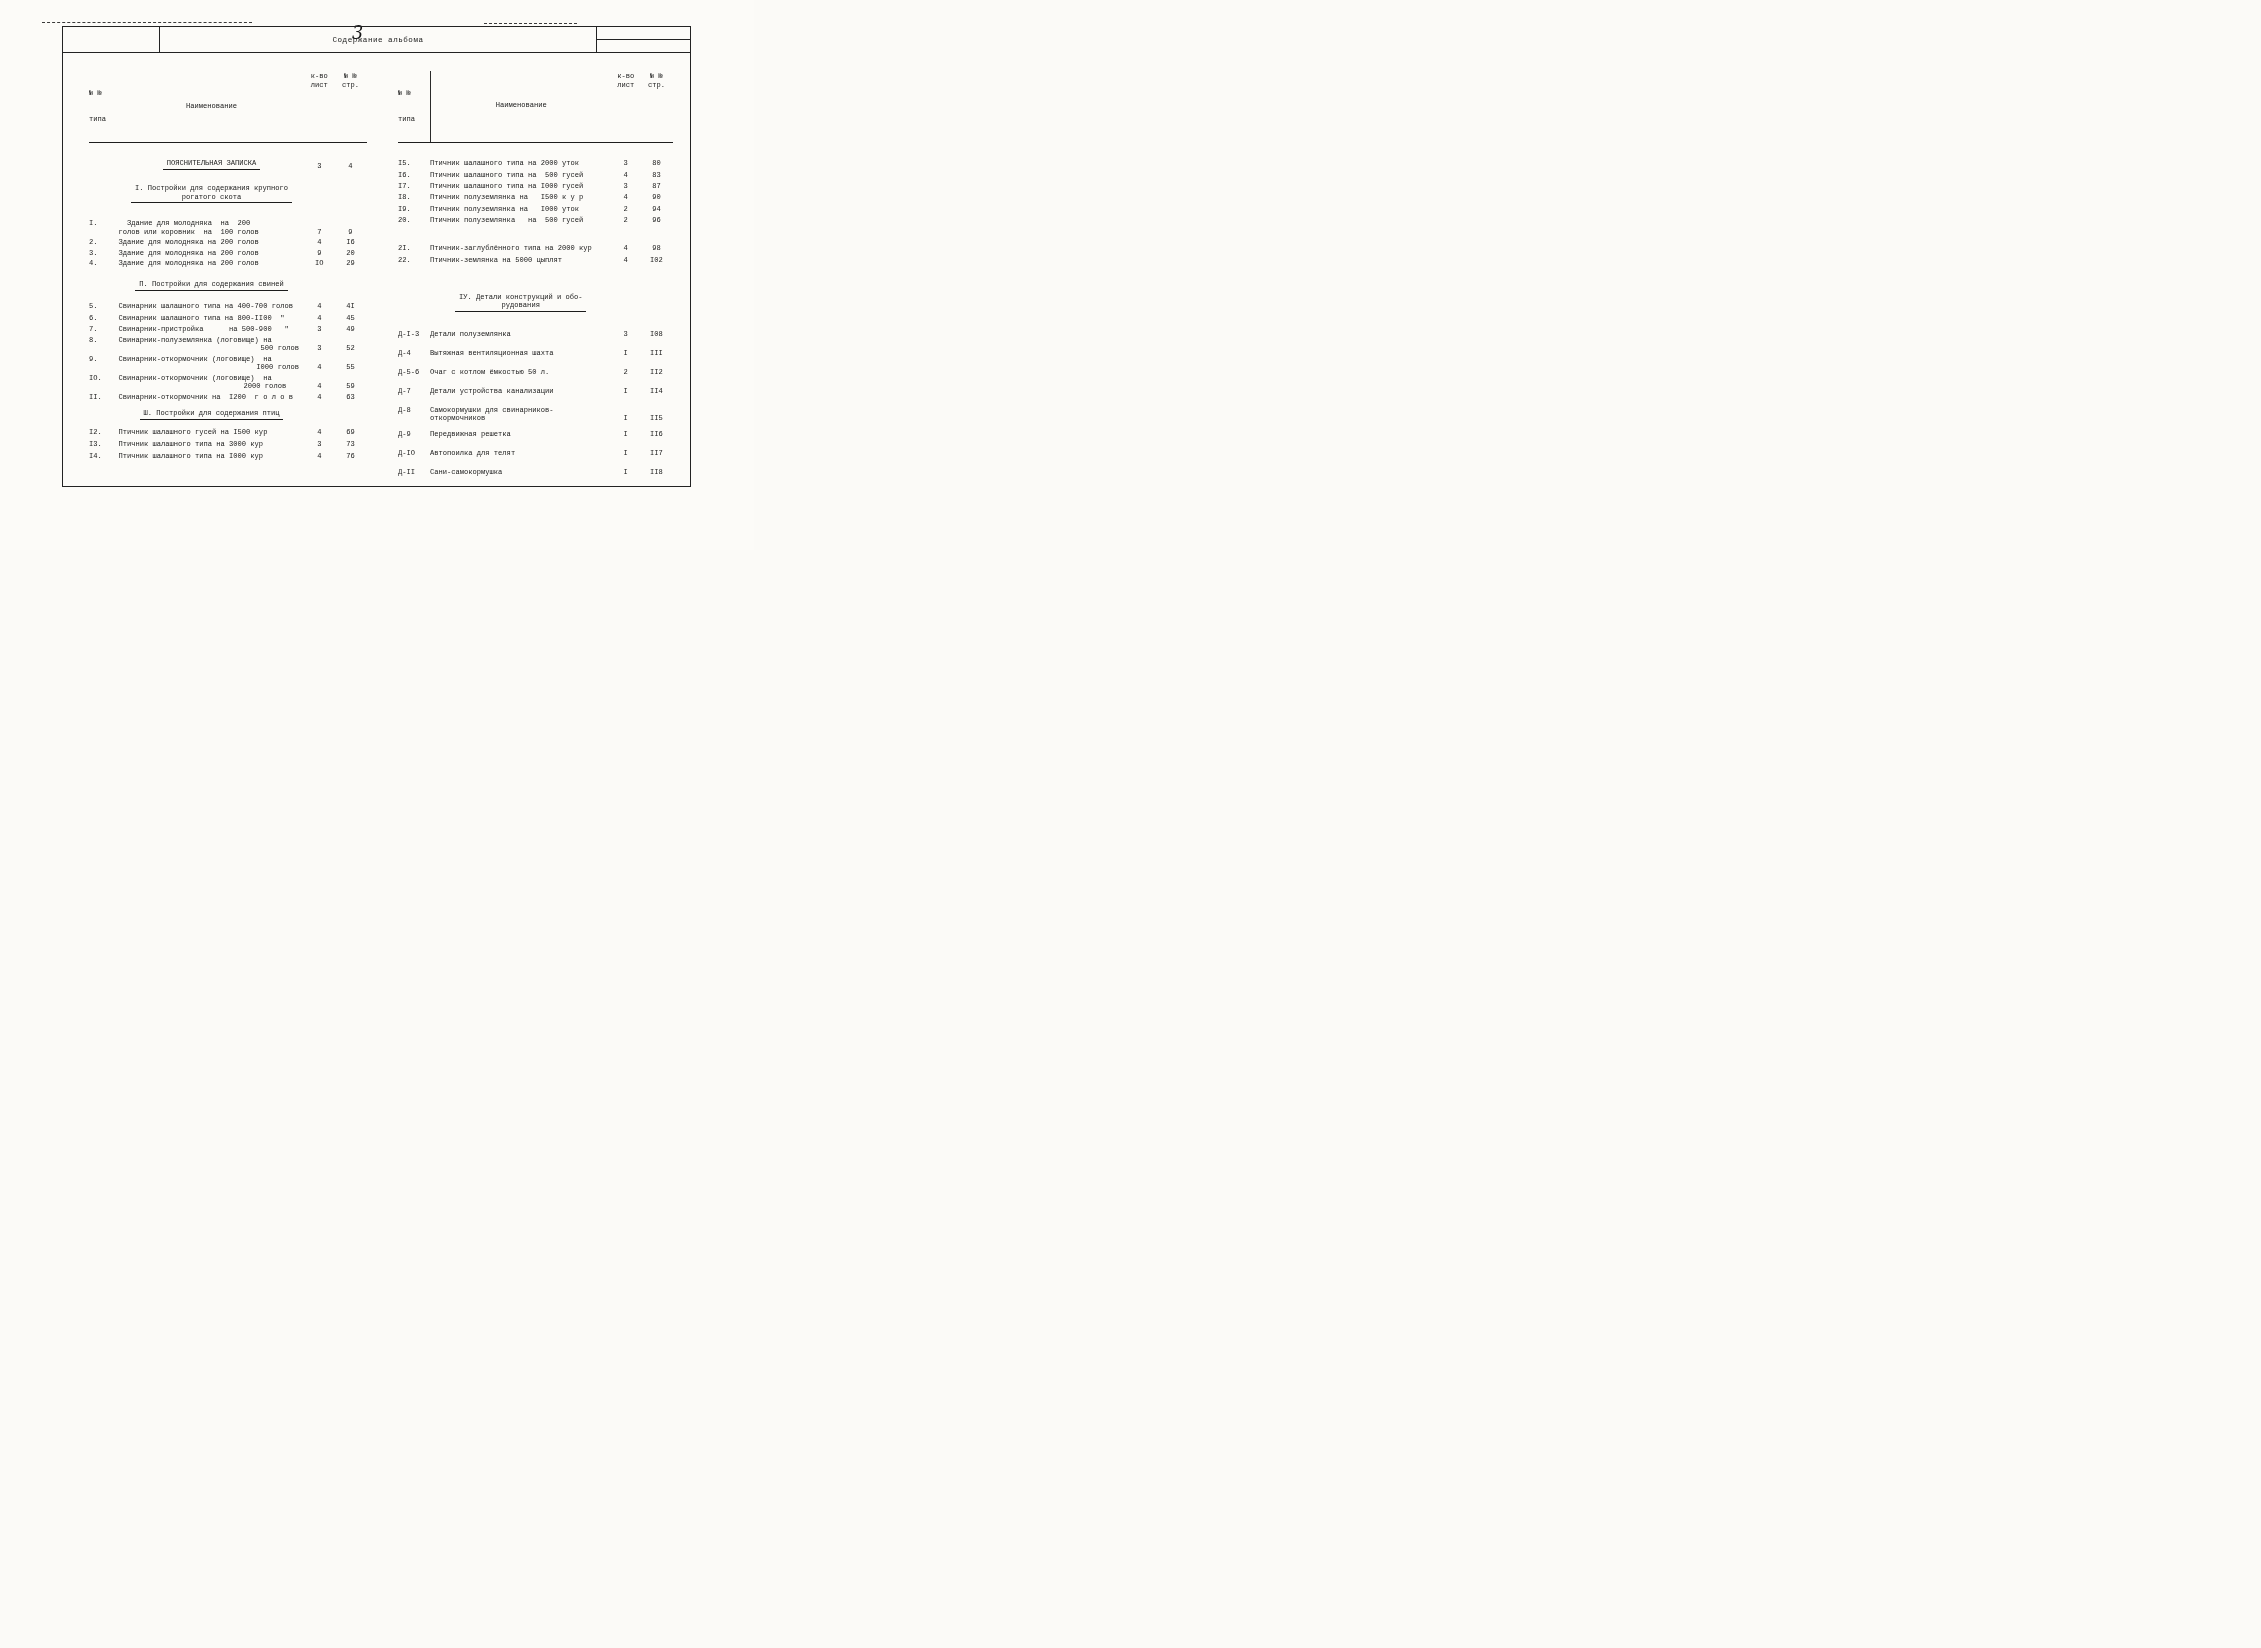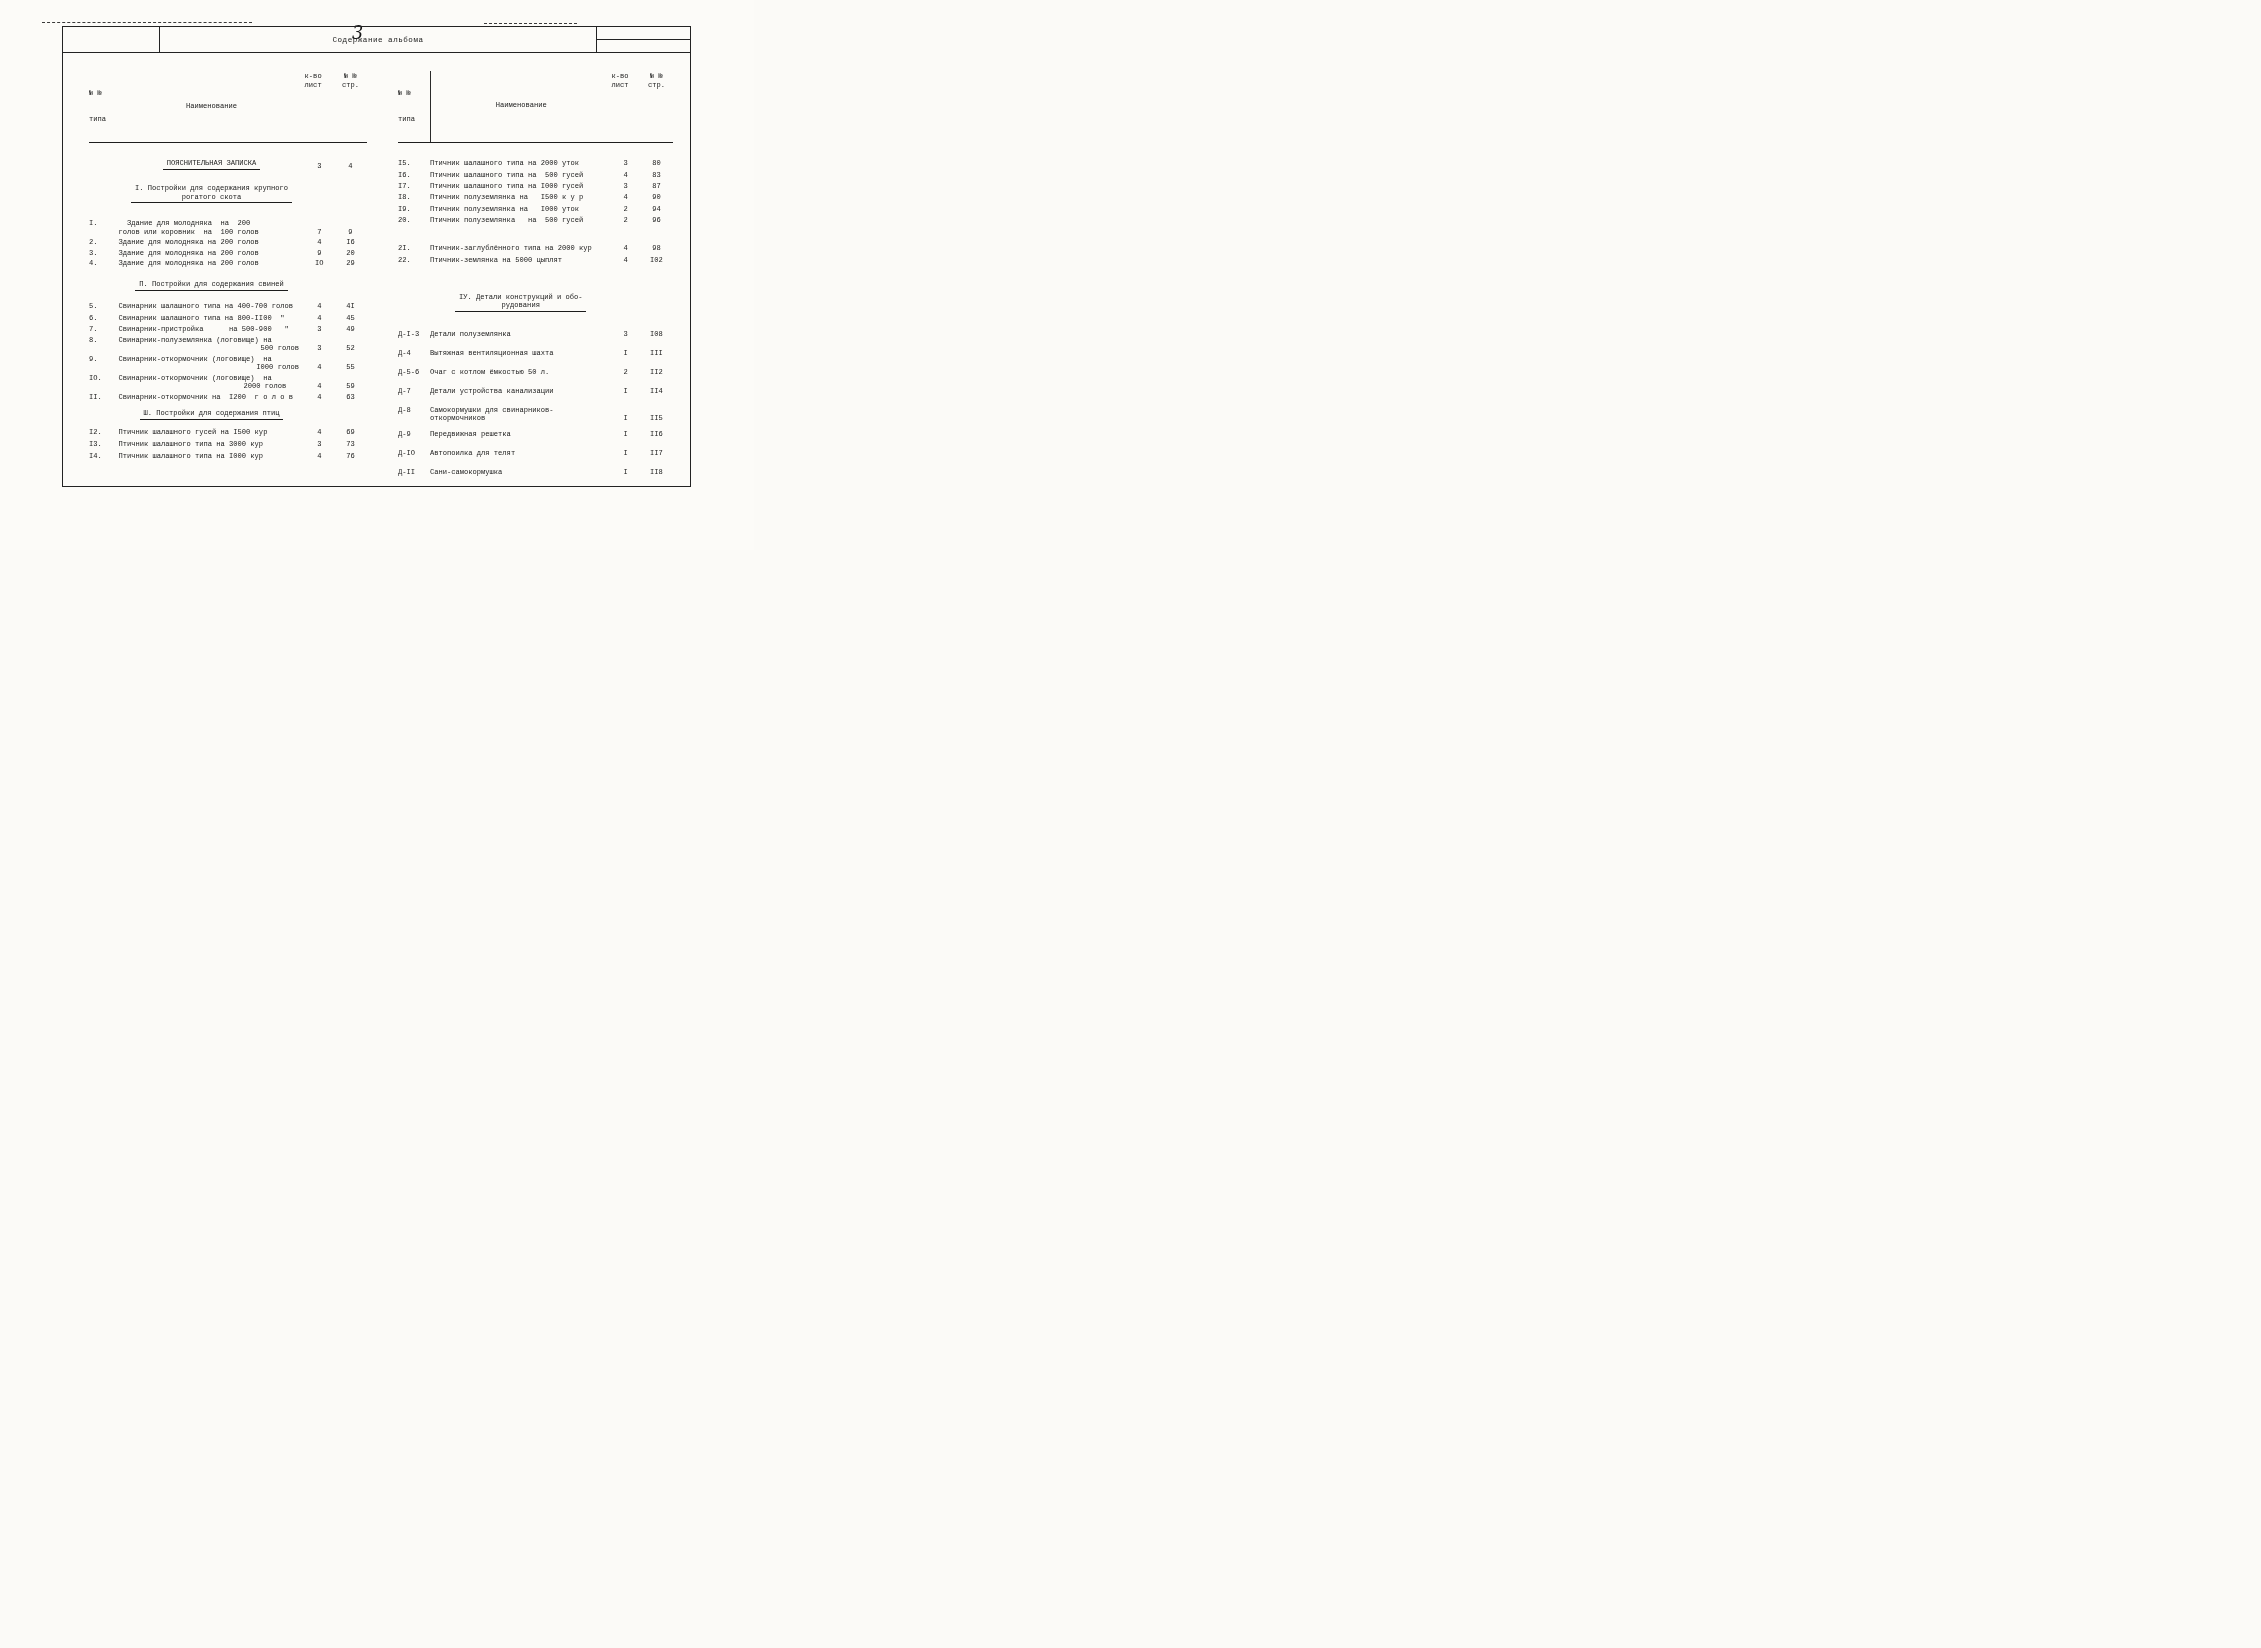--- a/index.html
+++ b/index.html
@@ -48,21 +48,21 @@
   .col-header{
     display:flex;margin-top:19px;
     border-bottom:1.4px solid #1e1e1e;
     padding-bottom:2.4px;
     line-height:8.5px;
   }
   .h-num{width:29.4px;flex:none;white-space:pre;}
   .half.righth .h-num{width:32px;}
   .h-name{flex:1;display:flex;align-items:center;justify-content:center;}
   .half.righth .h-name{border-left:1.2px solid #2a2a2a;margin-top:-0.9px;margin-bottom:-2.4px;padding-bottom:2.4px;}
-  .h-sheets{width:29.4px;flex:none;text-align:left;}
+  .h-sheets{width:29.4px;flex:none;text-align:center;}
   .half.righth .h-sheets{width:28.5px;}
   .h-page{width:33px;flex:none;text-align:center;}
   
   .row{display:flex;margin-top:1.9px;line-height:8.5px;}
   .c-num{width:29.4px;flex:none;align-self:flex-start;white-space:pre;}
   .half.righth .c-num{width:32px;}
   .c-name{flex:1;min-width:0;}
   .c-sheets{width:29.4px;flex:none;text-align:center;align-self:flex-end;}
   .half.righth .c-sheets{width:28.5px;}
   .c-page{width:33px;flex:none;text-align:center;align-self:flex-end;}

